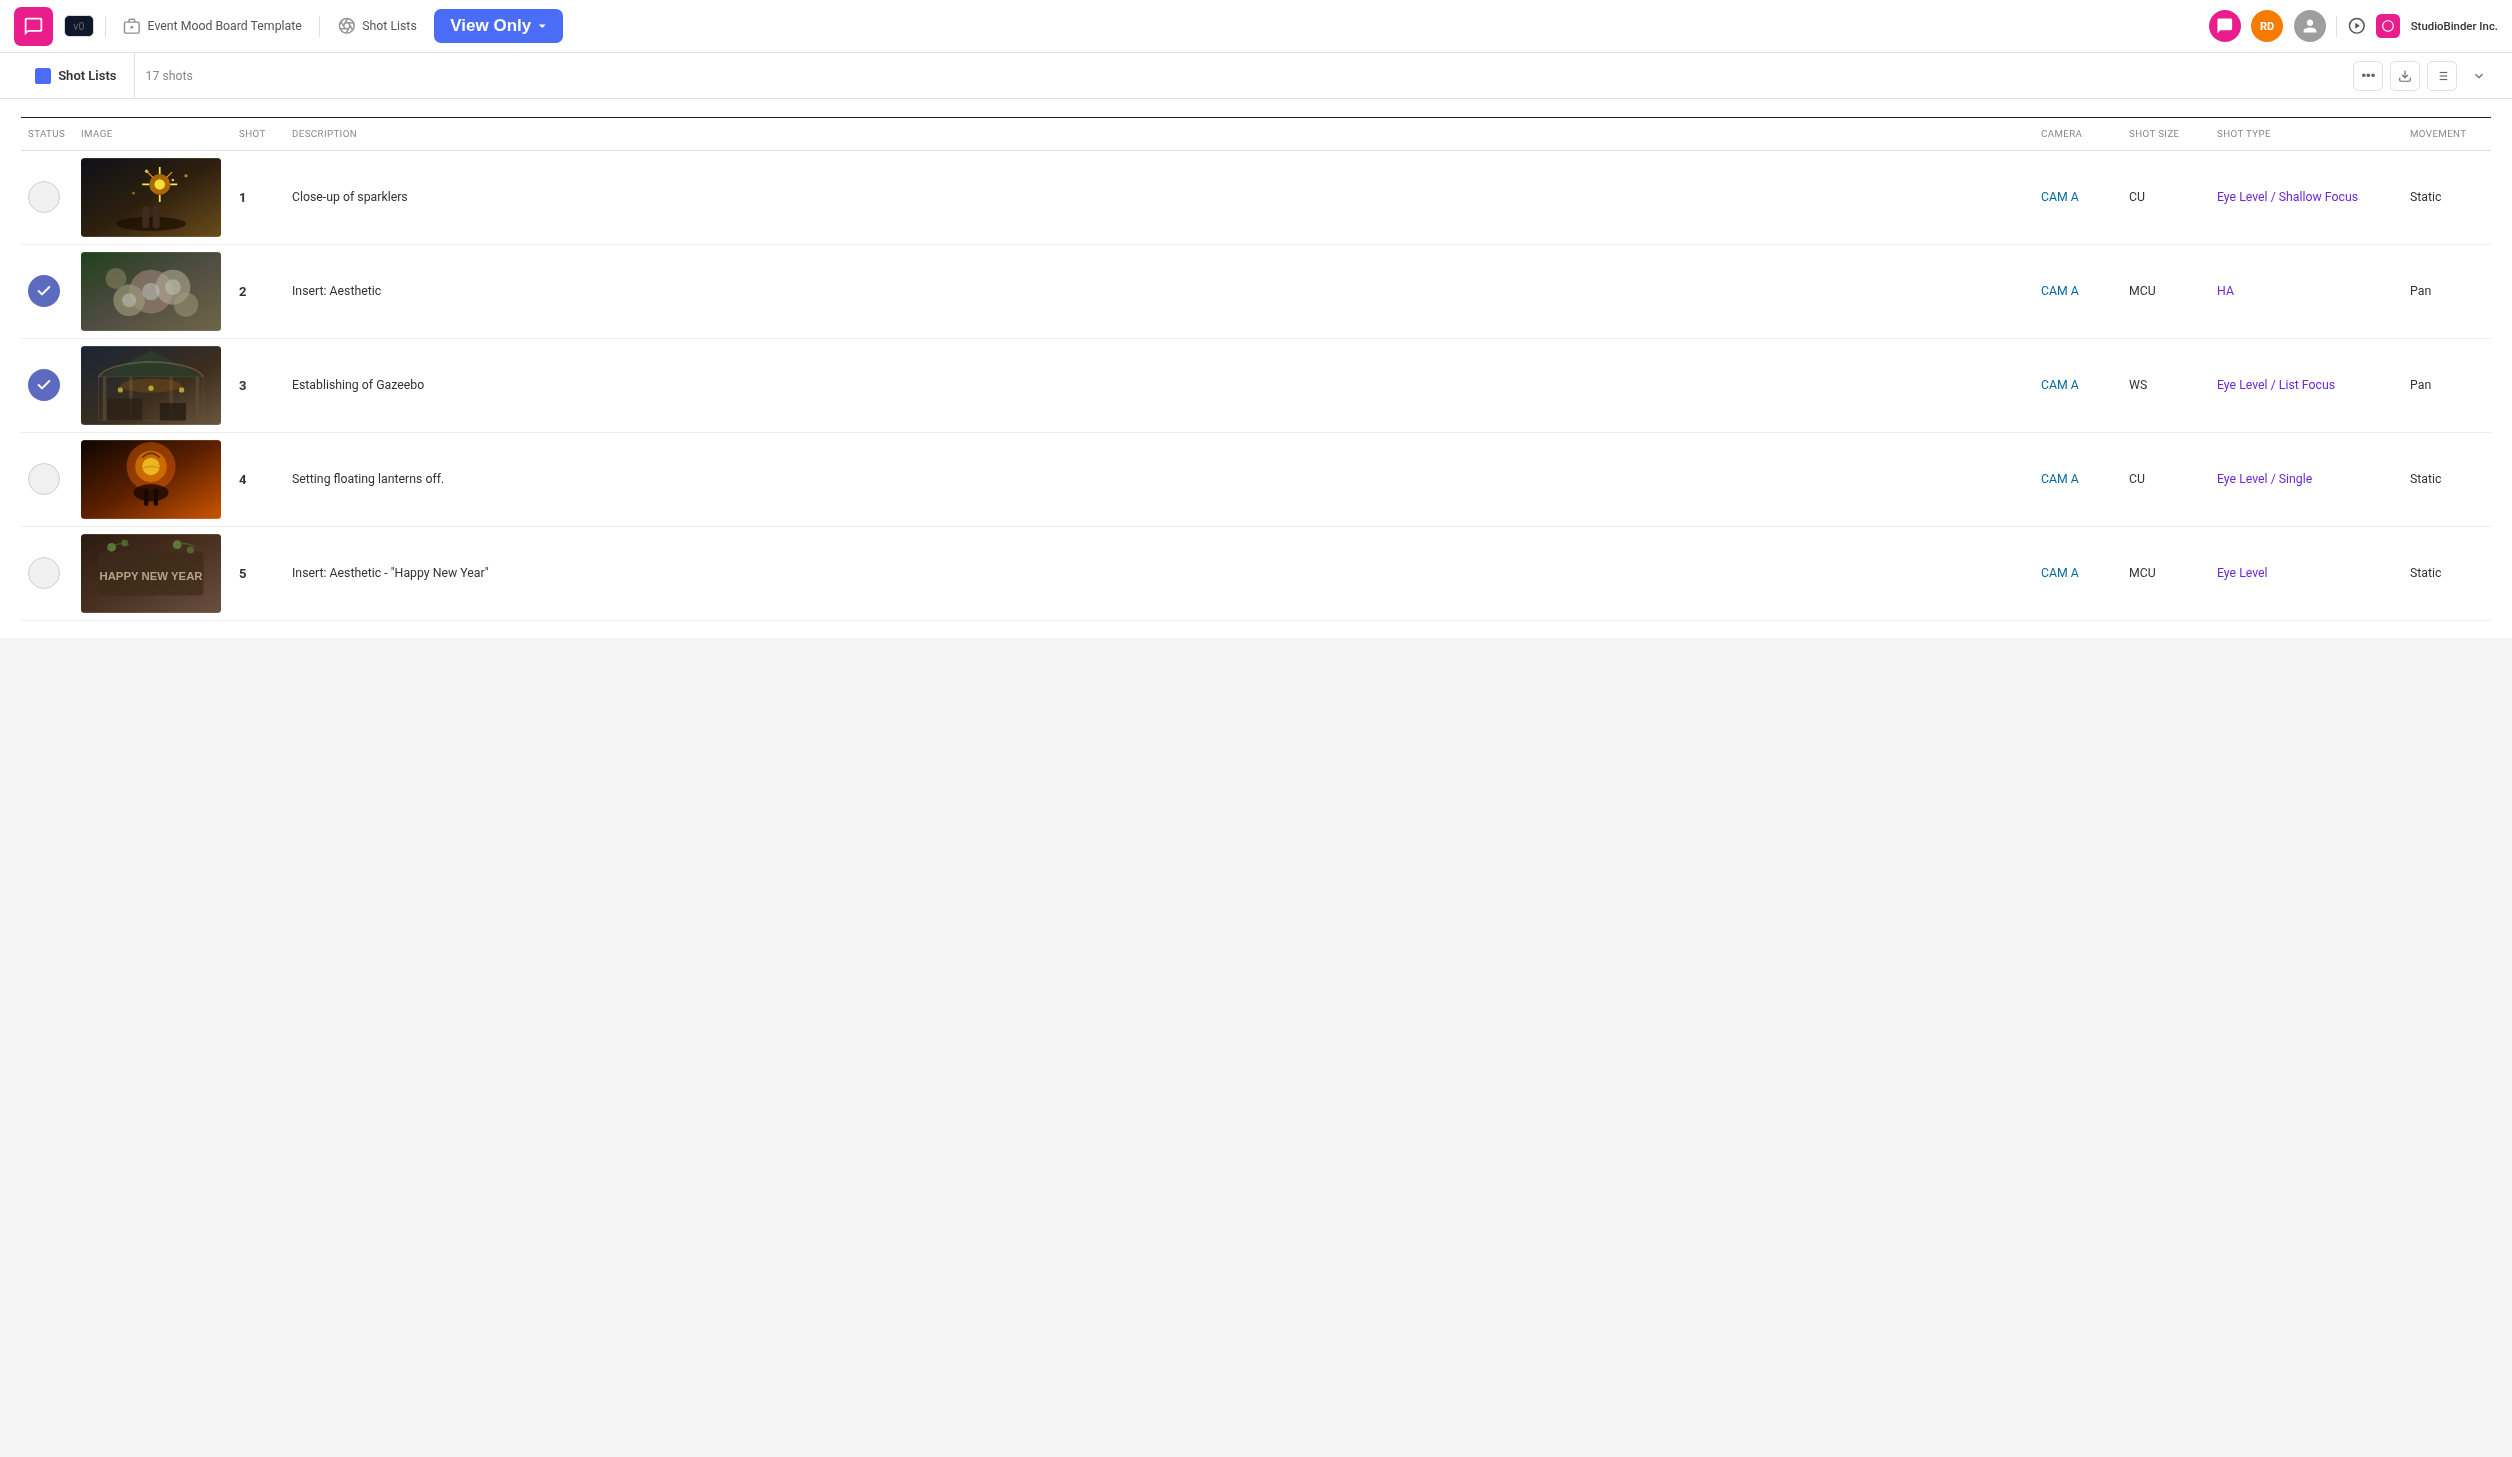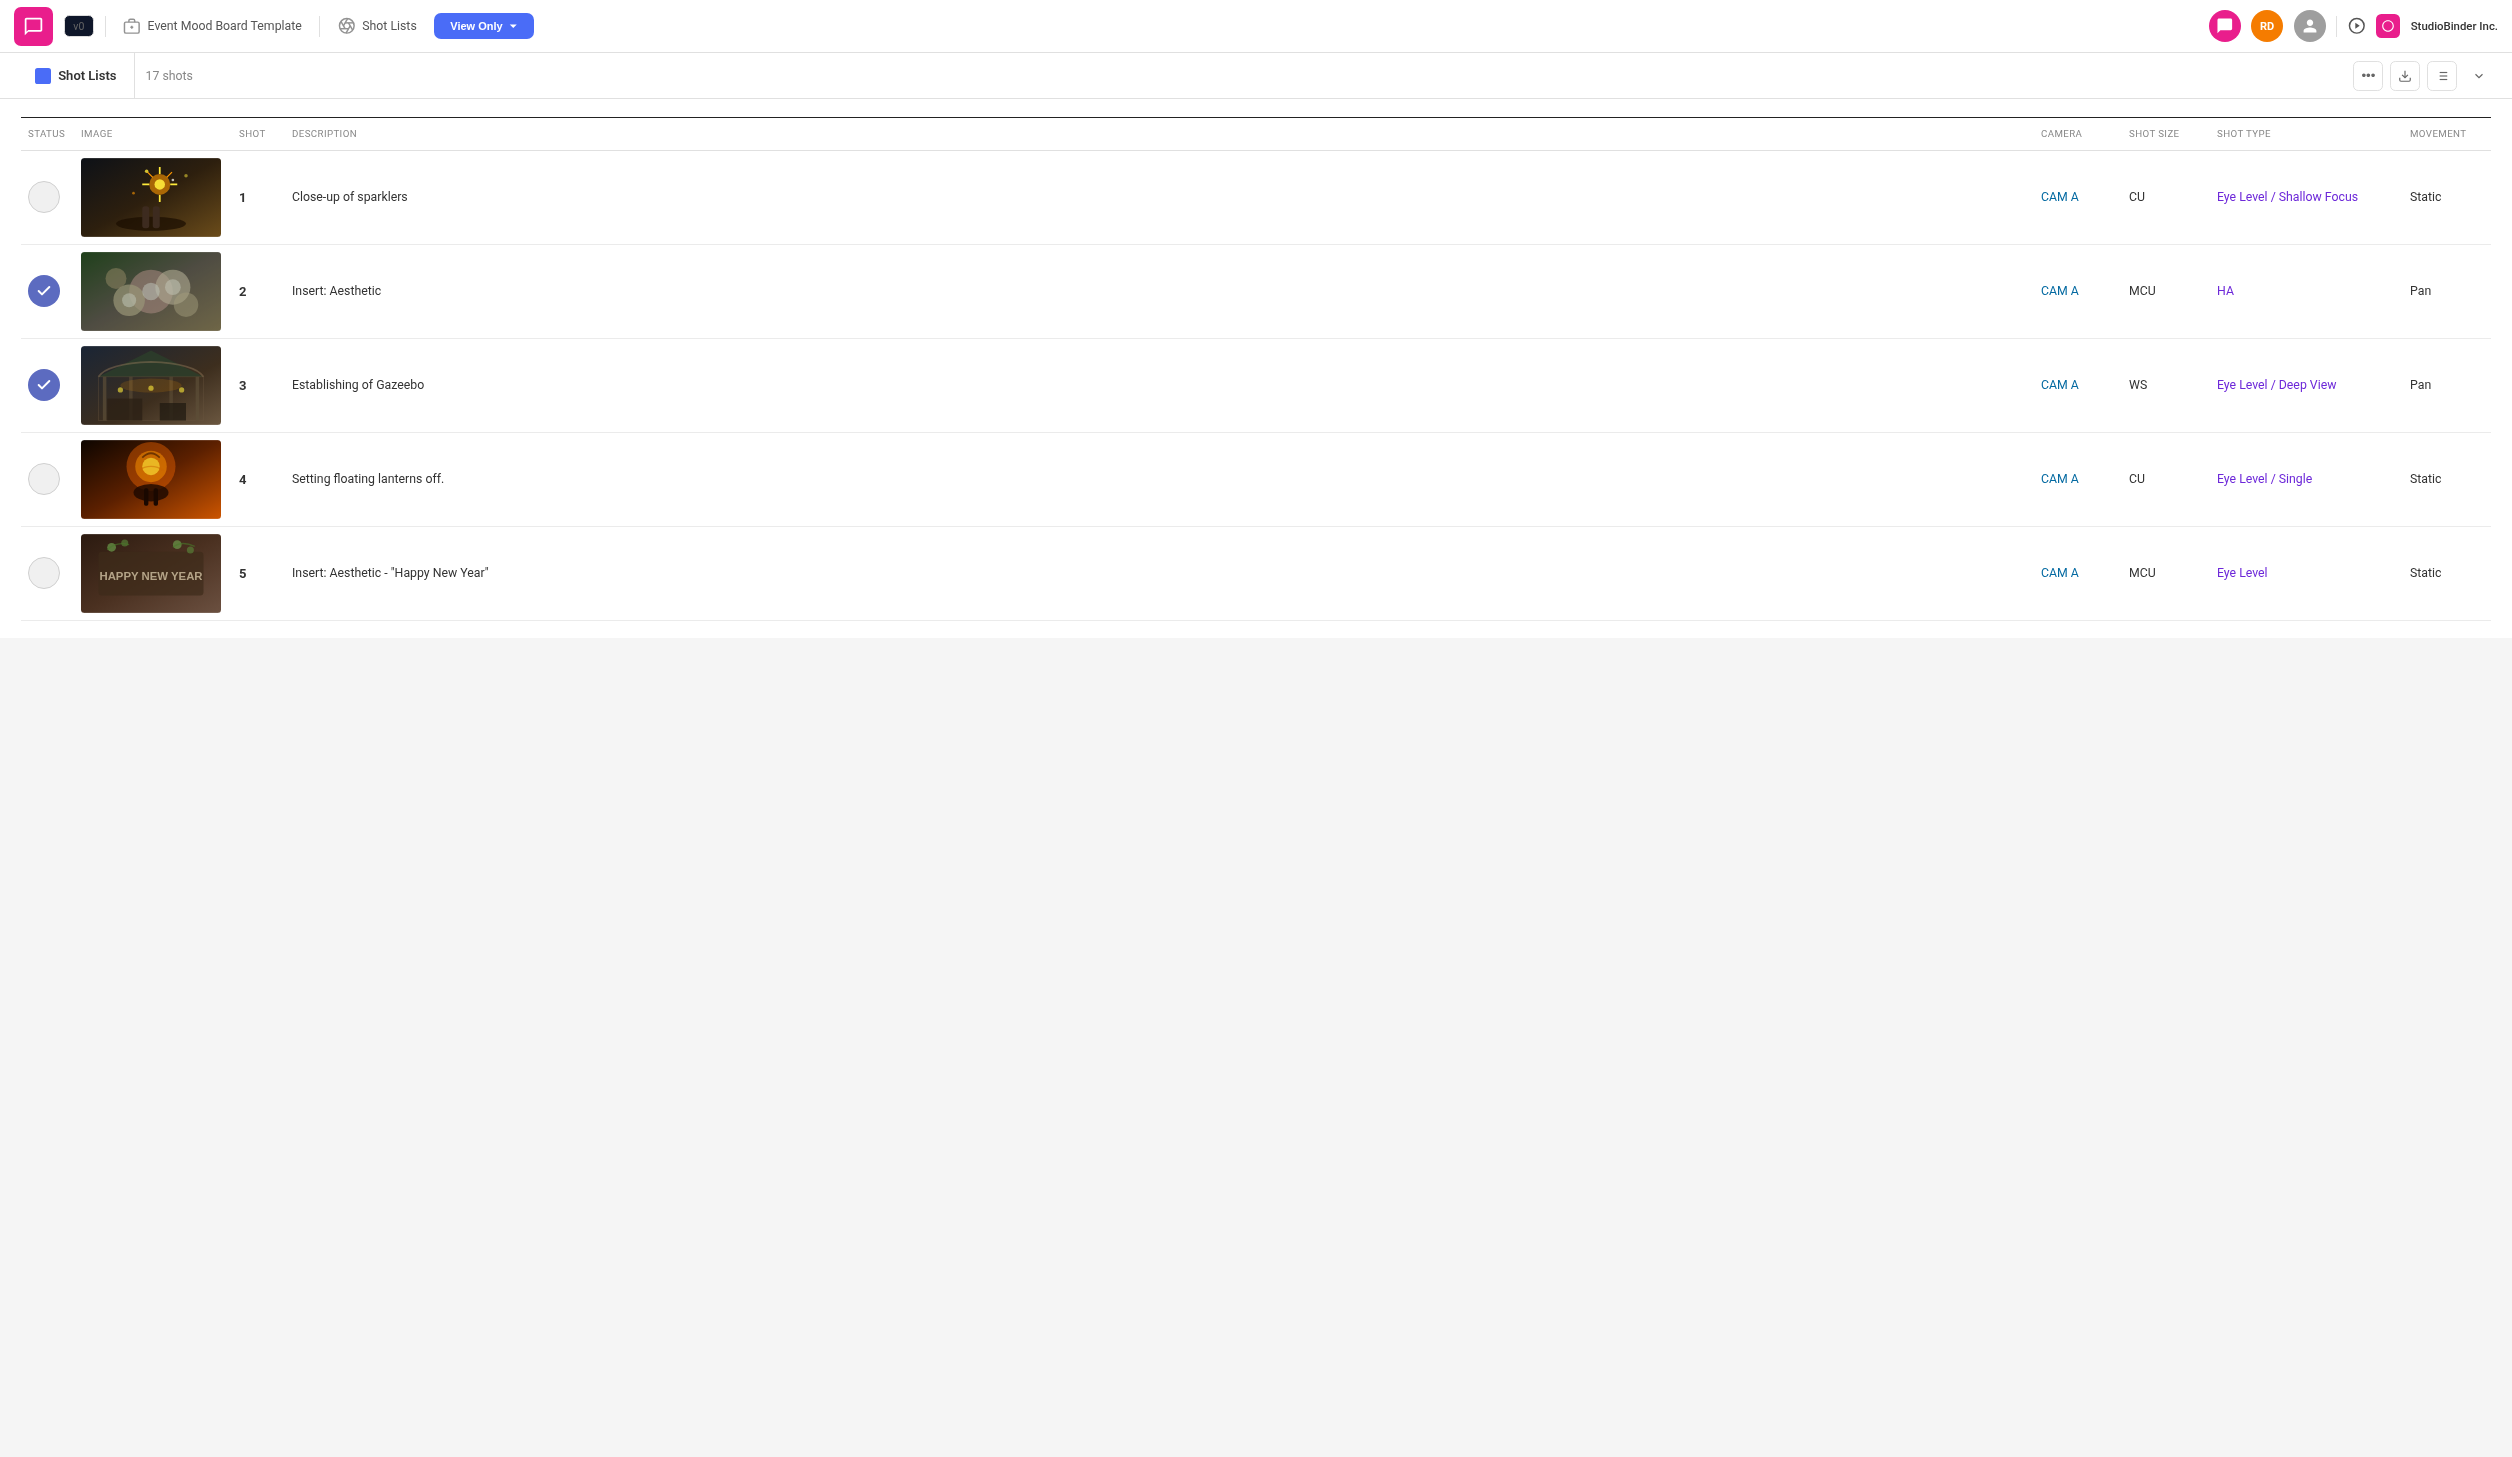--- a/index.html
+++ b/index.html
@@ -17,21 +17,21 @@
     .top-nav-logo svg { width: 21px; height: 21px; fill: white; }
     .version-badge {
       background: #0f172a; border: 0.9px solid #ddd; border-radius: 5.3px;
       padding: 3.5px 8.8px; font-size: 10.5px; color: #666; display: flex; align-items: center; gap: 3.5px;
     }
     .nav-divider { width: 0.9px; height: 21px; background: #e0e0e0; }
     .nav-item { display: flex; align-items: center; gap: 7px; color: #555; font-size: 12.3px; cursor: pointer; padding: 3.5px 7px; border-radius: 5.3px; }
     .nav-icon { width: 17.6px; height: 17.6px; opacity: 0.7; }
     .view-only-btn {
       background: #4a6cf7; color: white; border: none; border-radius: 7px;
-      padding: 7px 16px; font-size: 11px; font-weight: 600; cursor: pointer;
+      padding: 7px 16px; font-size: 17px; font-weight: 600; cursor: pointer;
       display: flex; align-items: center; gap: 5.3px;
     }
     .nav-right { margin-left: auto; display: flex; align-items: center; gap: 10.5px; }
     .avatar { width: 32px; height: 32px; border-radius: 50%; display: flex; align-items: center; justify-content: center; font-size: 11px; font-weight: 700; color: white; text-align: right; }
     .avatar-pink { background: #e91e8c; }
     .avatar-orange { background: #f57c00; }
     .avatar-gray { background: #9e9e9e; }
 
     
     .sub-nav {
@@ -336,21 +336,21 @@
     <rect x="30" y="60" width="40" height="25" fill="#2c2015" opacity="0.8"></rect>
     <rect x="90" y="65" width="30" height="20" fill="#1e1810" opacity="0.7"></rect>
     <path d="M20,35 Q30,20 80,18 Q130,20 140,35" fill="none" stroke="#8b7355" stroke-width="2" opacity="0.5"></path>
   </svg>
   </div>
           </td>
           <td class="col-shot"><span class="shot-number">3</span></td>
           <td class="col-description"><span class="shot-desc">Establishing of Gazeebo</span></td>
           <td class="col-camera"><span class="shot-camera">CAM A</span></td>
           <td class="col-shotsize"><span class="shot-size">WS</span></td>
-          <td class="col-shottype"><span class="shot-type">Eye Level / Deep View</span></td>
+          <td class="col-shottype"><span class="shot-type">Eye Level / List Focus</span></td>
           <td class="col-movement"><span class="shot-movement">Pan</span></td>
         </tr>
         <tr>
           <td class="col-status">
             <div class="status-circle"></div>
           </td>
           <td class="col-image">
             <div class="img-box">
     <svg width="140" height="79" viewBox="0 0 160 90" xmlns="http://www.w3.org/2000/svg">
     <defs>

